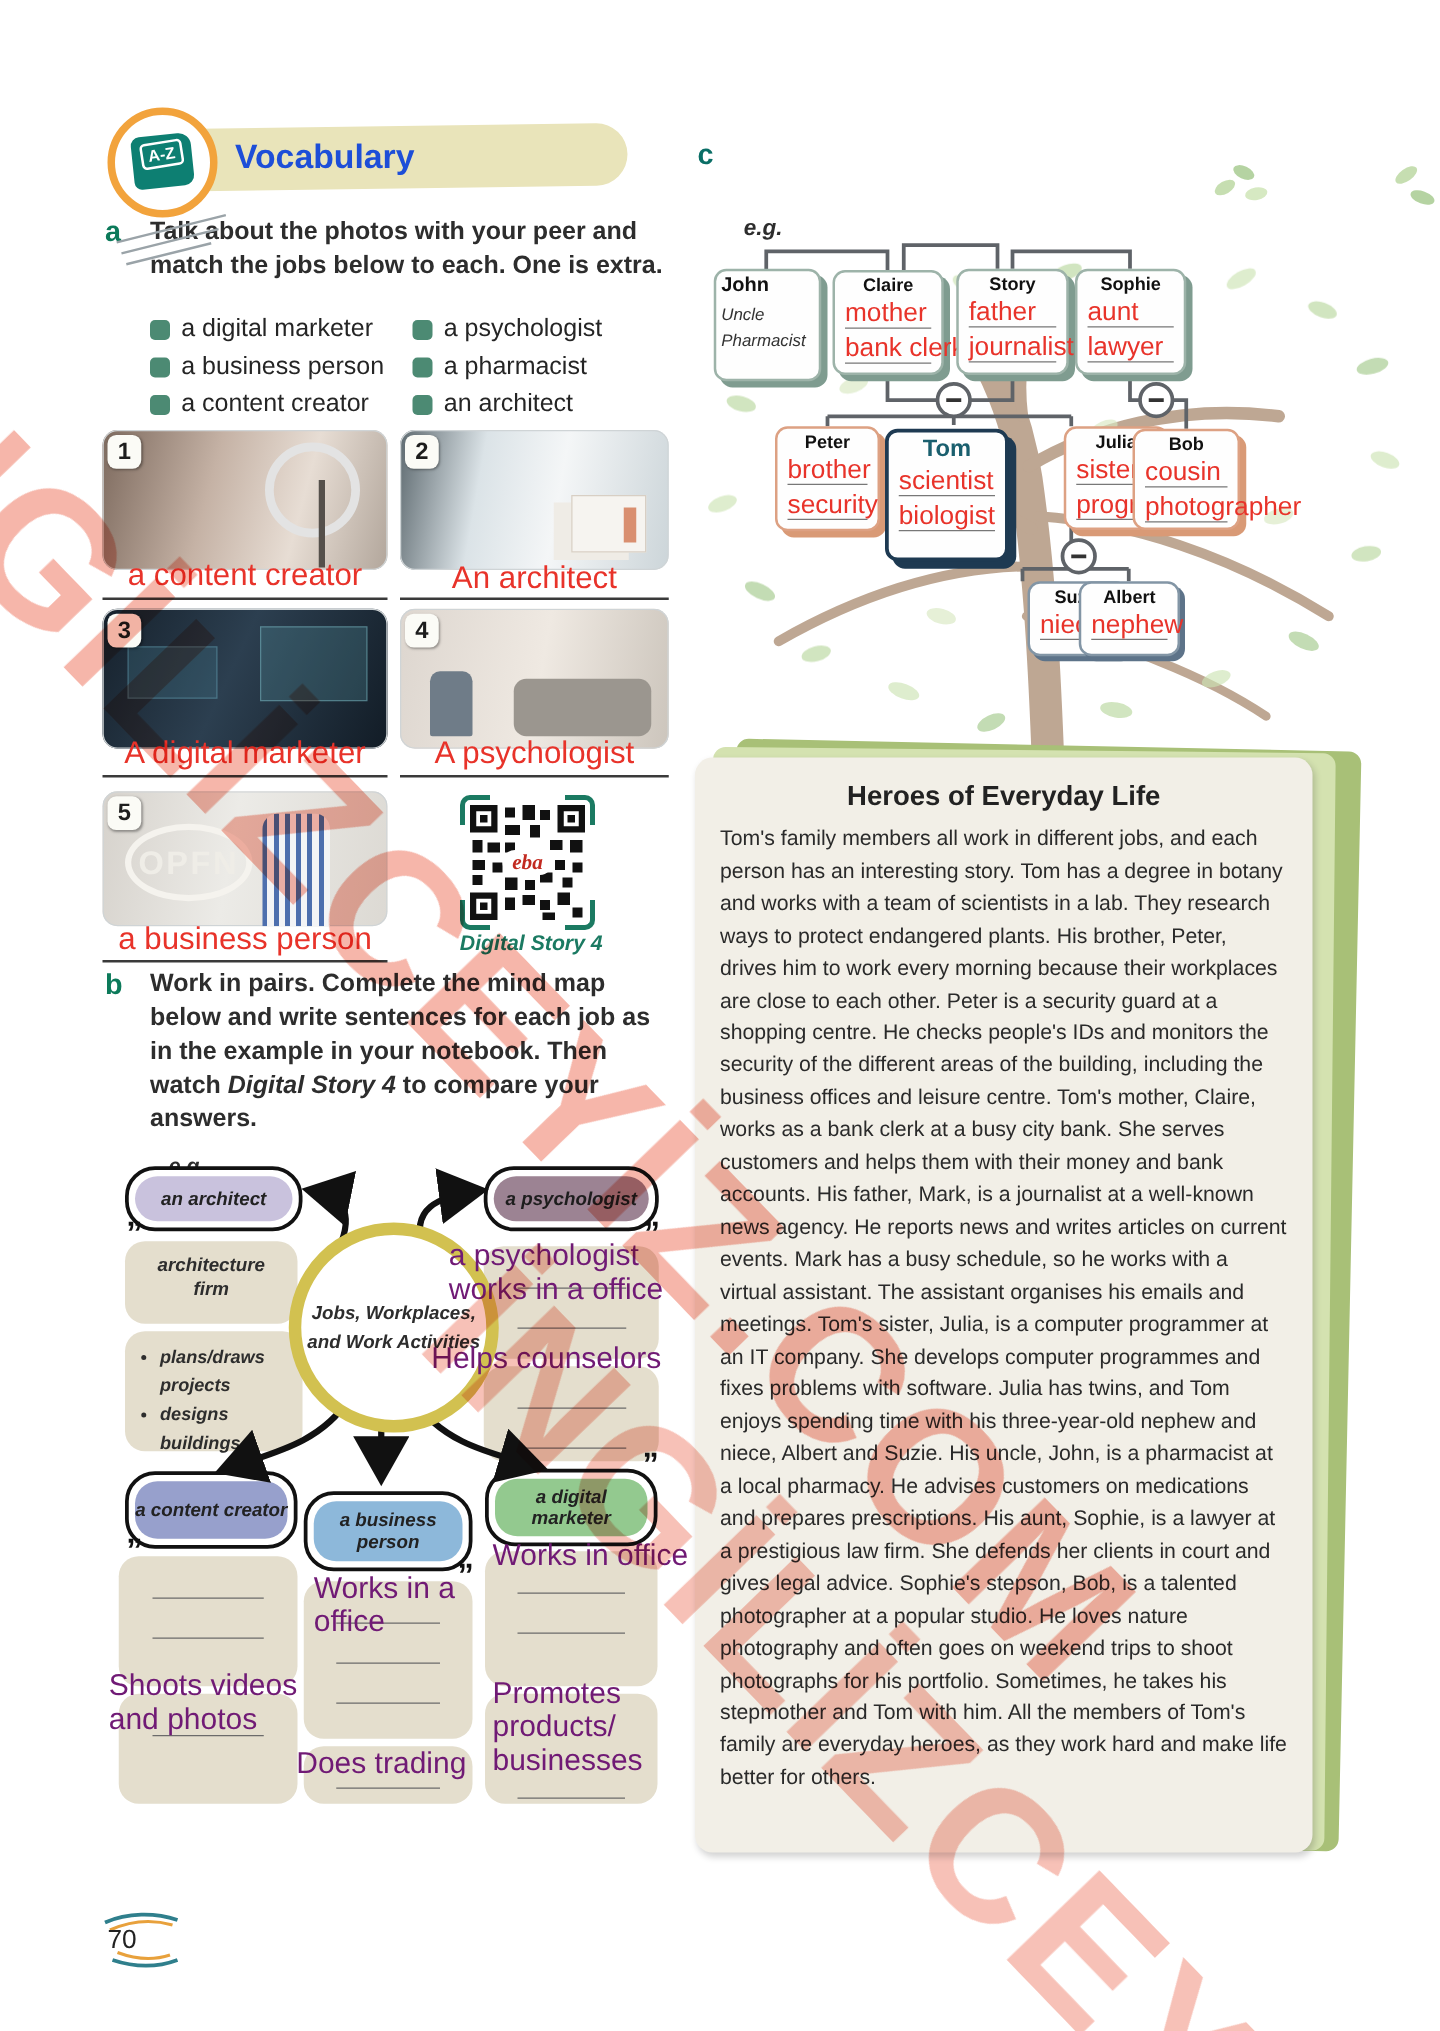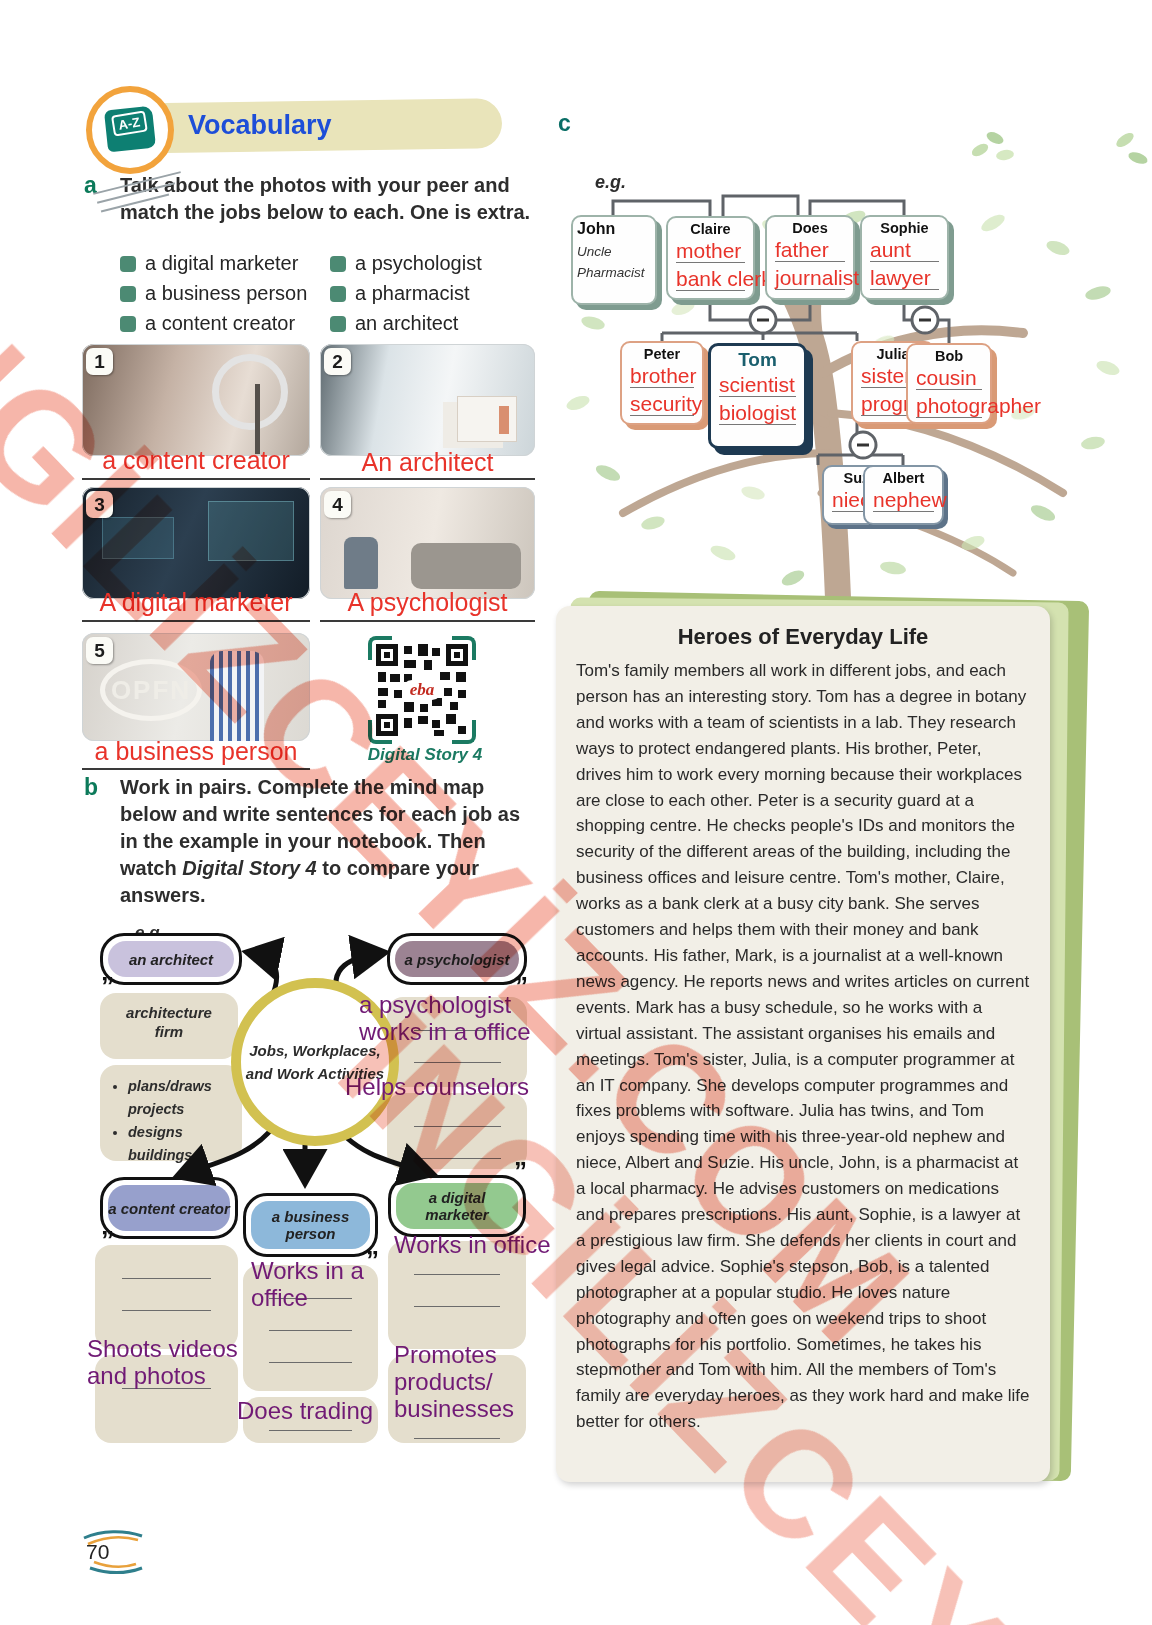--- a/index.html
+++ b/index.html
@@ -419,21 +419,21 @@
       <div class="ft-name left">John</div>
       <div class="ft-script">Uncle</div>
       <div class="ft-script">Pharmacist</div>
     </div>
     <div class="ft-box r1" style="left:113px;top:23px;width:89px;height:84px;">
       <div class="ft-name">Claire</div>
       <div class="ft-ans">mother</div>
       <div class="ft-ans">bank clerk</div>
     </div>
     <div class="ft-box r1" style="left:212px;top:22px;width:90px;height:85px;">
-      <div class="ft-name">Does</div>
+      <div class="ft-name">Story</div>
       <div class="ft-ans">father</div>
       <div class="ft-ans">journalist</div>
     </div>
     <div class="ft-box r1" style="left:307px;top:22px;width:89px;height:85px;">
       <div class="ft-name">Sophie</div>
       <div class="ft-ans">aunt</div>
       <div class="ft-ans">lawyer</div>
     </div>
 
     <div class="ft-box r2" style="left:67px;top:148px;width:84px;height:84px;">

